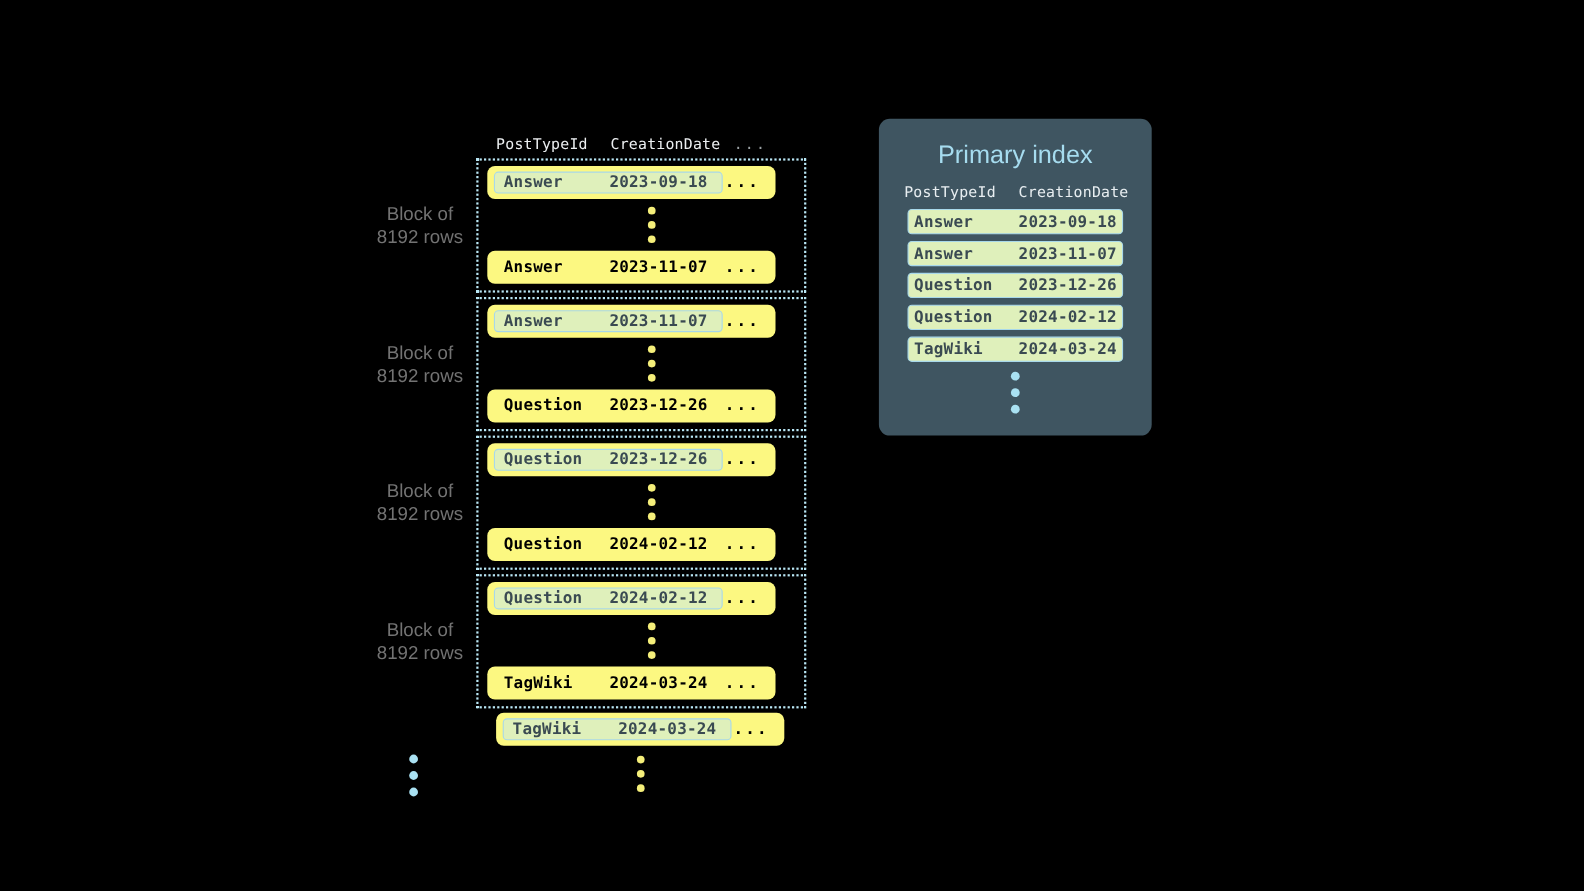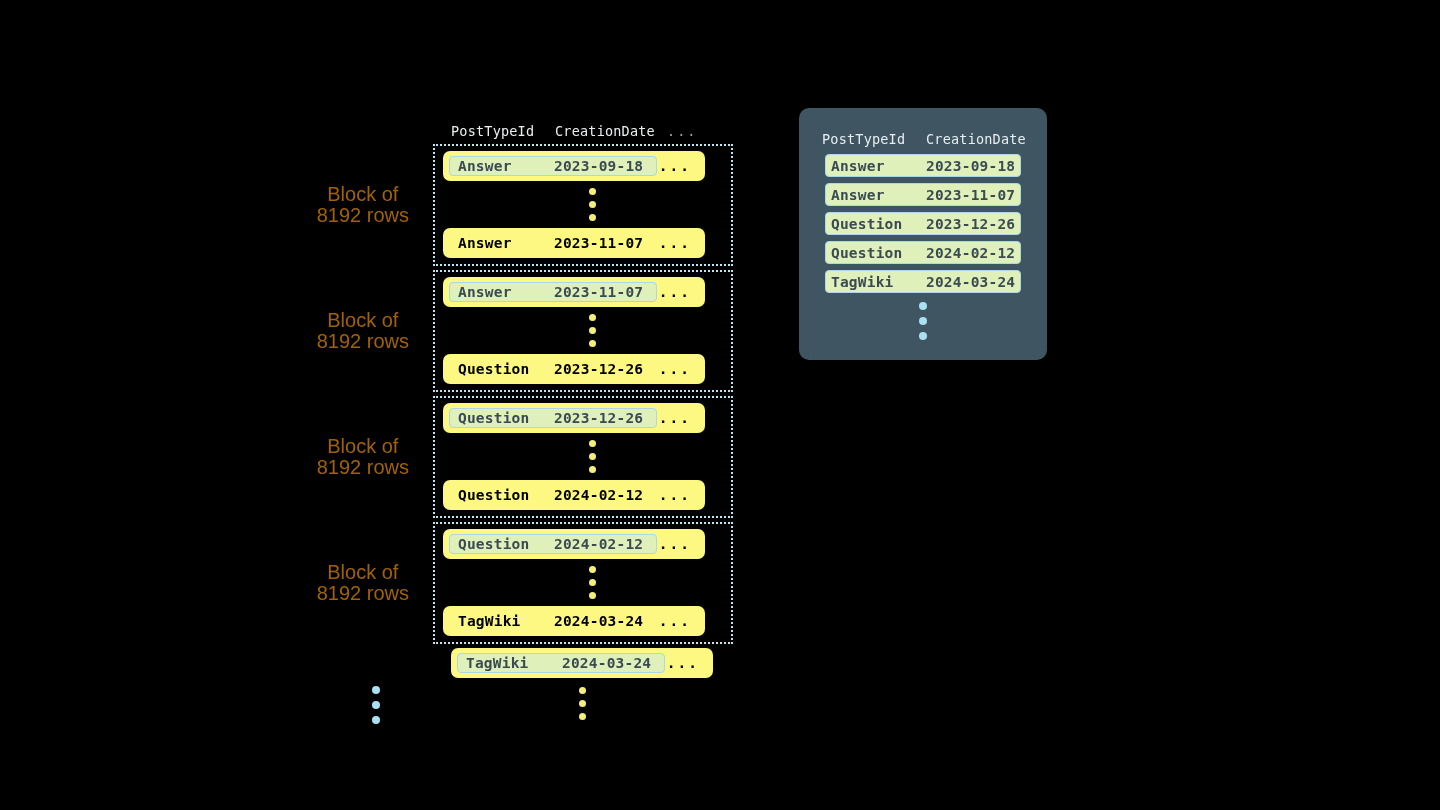--- a/index.html
+++ b/index.html
@@ -54,26 +54,26 @@
     padding: 5px 8px 6px 8px;
     margin-bottom: 4px;
     position: relative;
   }
 
   .block-label {
     position: absolute;
     right: 100%;
     top: 50%;
     transform: translateY(-50%);
-    margin-right: 26px;
+    margin-right: 14px;
     text-align: center;
     font-family: "Liberation Sans", sans-serif;
-    font-size: 20px;
+    font-size: 17px;
     line-height: 21px;
-    color: #a16207;
+    color: #737373;
     white-space: nowrap;
   }
 
   
   .row {
     background: #fcf881;
     border-radius: 7px;
     height: 30px;
     display: flex;
     align-items: center;
@@ -349,20 +349,21 @@
 </div>
 
 <div id="left-trailing-dots">
   <span class="dot"></span>
   <span class="dot"></span>
   <span class="dot"></span>
 </div>
 
 <div id="primary-index-panel">
 
+  <div id="primary-index-title">Primary index</div>
 
   <div id="primary-index-headers">
     <span class="ih-type">PostTypeId</span>
     <span class="ih-date">CreationDate</span>
   </div>
 
   <div class="index-row">
     <span class="ic-type">Answer</span>
     <span class="ic-date">2023-09-18</span>
   </div>

